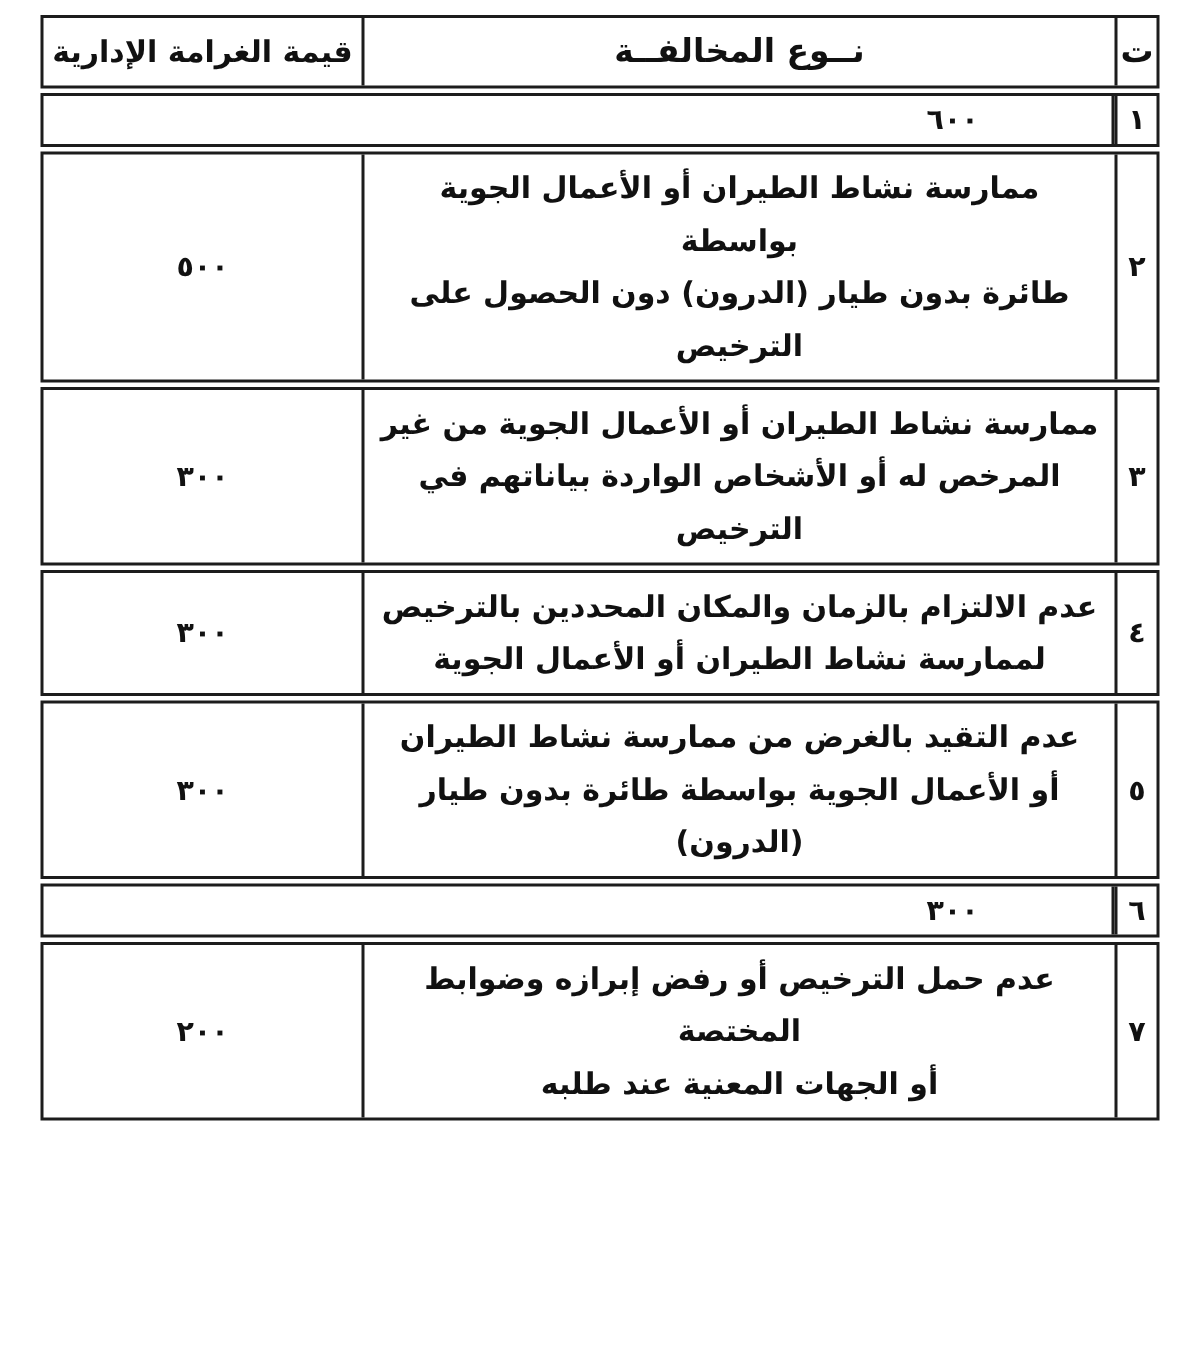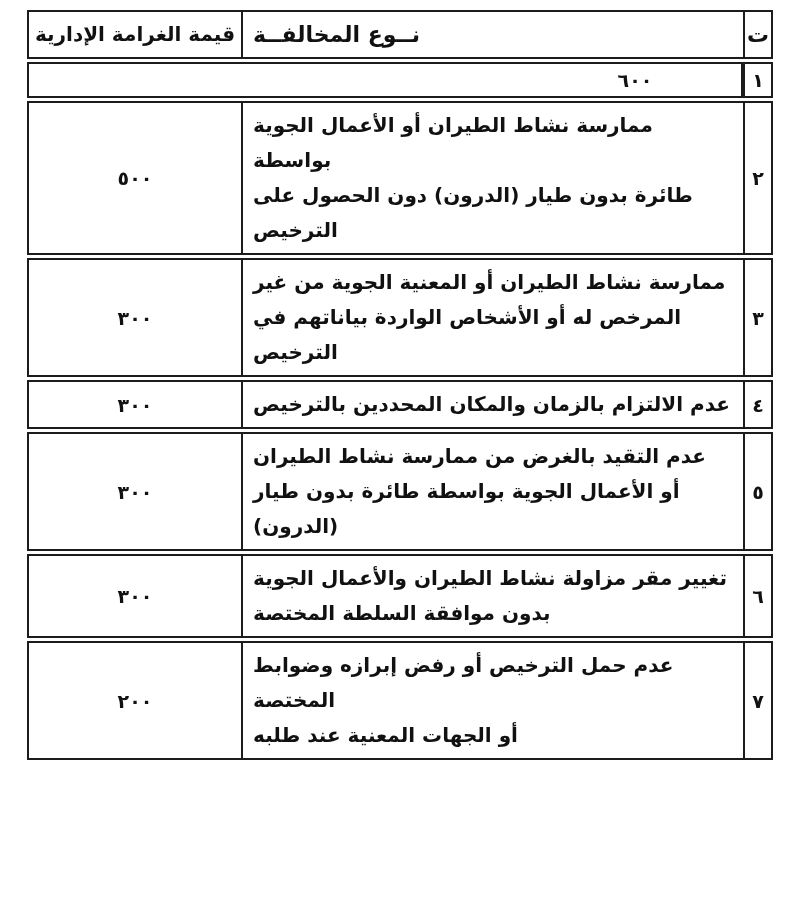--- a/index.html
+++ b/index.html
@@ -40,21 +40,21 @@
     justify-content: center;
     font-size: 19px;
     padding: 5px 0;
   }
   
   .c-violation {
     flex: 1 1 auto;
     display: flex;
     flex-direction: column;
     justify-content: center;
-    text-align: left;
+    text-align: center;
     padding: 5px 10px;
     font-size: 20px;
     line-height: 35px;
   }
   
   .c-fine {
     width: 214px;
     flex: 0 0 214px;
     border-right: 2px solid #1c1c1c;
     display: flex;
@@ -108,49 +108,46 @@
     <div class="c-violation">
             <div class="vline">ممارسة نشاط الطيران أو الأعمال الجوية بواسطة</div>
             <div class="vline">طائرة بدون طيار (الدرون) دون الحصول على الترخيص</div>
           </div>
     <div class="c-fine">٥٠٠</div>
   </div>
 
   <div class="trow">
     <div class="c-serial">٣</div>
     <div class="c-violation">
-            <div class="vline">ممارسة نشاط الطيران أو المعنية الجوية من غير</div>
+            <div class="vline">ممارسة نشاط الطيران أو الأعمال الجوية من غير</div>
             <div class="vline">المرخص له أو الأشخاص الواردة بياناتهم في الترخيص</div>
           </div>
     <div class="c-fine">٣٠٠</div>
   </div>
 
   <div class="trow">
     <div class="c-serial">٤</div>
     <div class="c-violation">
             <div class="vline">عدم الالتزام بالزمان والمكان المحددين بالترخيص</div>
+            <div class="vline">لممارسة نشاط الطيران أو الأعمال الجوية</div>
           </div>
     <div class="c-fine">٣٠٠</div>
   </div>
 
   <div class="trow">
     <div class="c-serial">٥</div>
     <div class="c-violation">
             <div class="vline">عدم التقيد بالغرض من ممارسة نشاط الطيران</div>
             <div class="vline">أو الأعمال الجوية بواسطة طائرة بدون طيار (الدرون)</div>
           </div>
     <div class="c-fine">٣٠٠</div>
   </div>
 
   <div class="trow">
     <div class="c-serial">٦</div>
-    <div class="c-violation">
-            <div class="vline">تغيير مقر مزاولة نشاط الطيران والأعمال الجوية</div>
-            <div class="vline">بدون موافقة السلطة المختصة</div>
-          </div>
     <div class="c-fine">٣٠٠</div>
   </div>
 
   <div class="trow">
     <div class="c-serial">٧</div>
     <div class="c-violation">
             <div class="vline">عدم حمل الترخيص أو رفض إبرازه وضوابط المختصة</div>
             <div class="vline">أو الجهات المعنية عند طلبه</div>
           </div>
     <div class="c-fine">٢٠٠</div>

